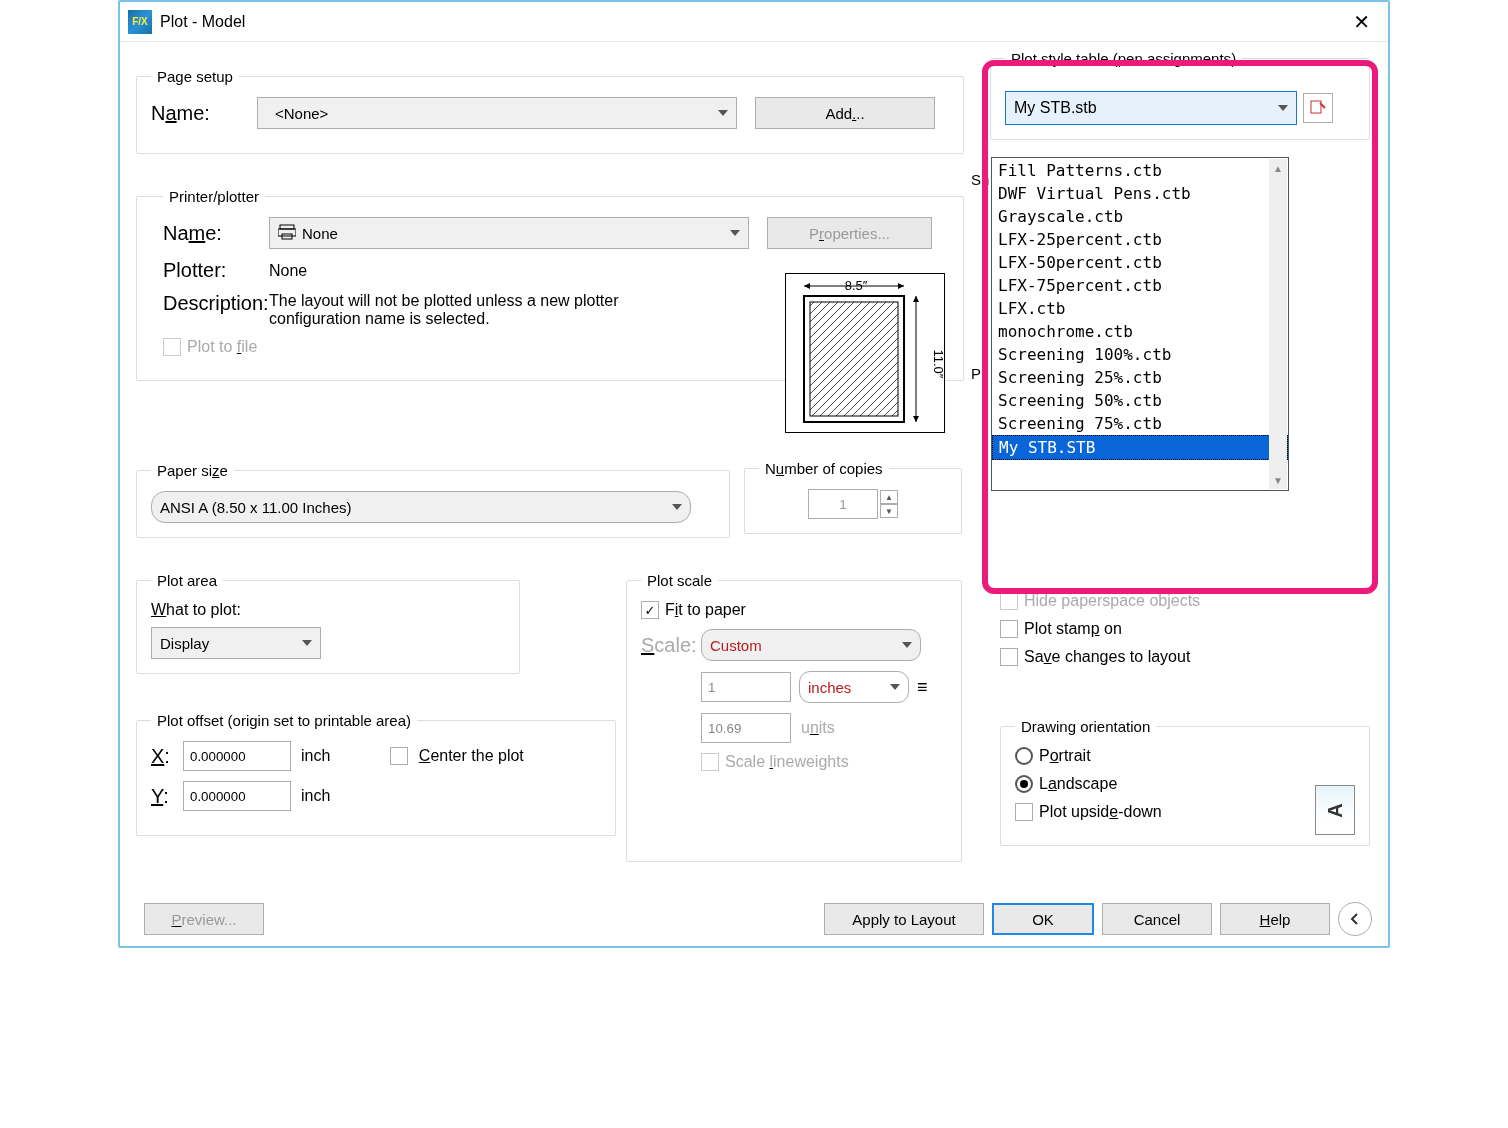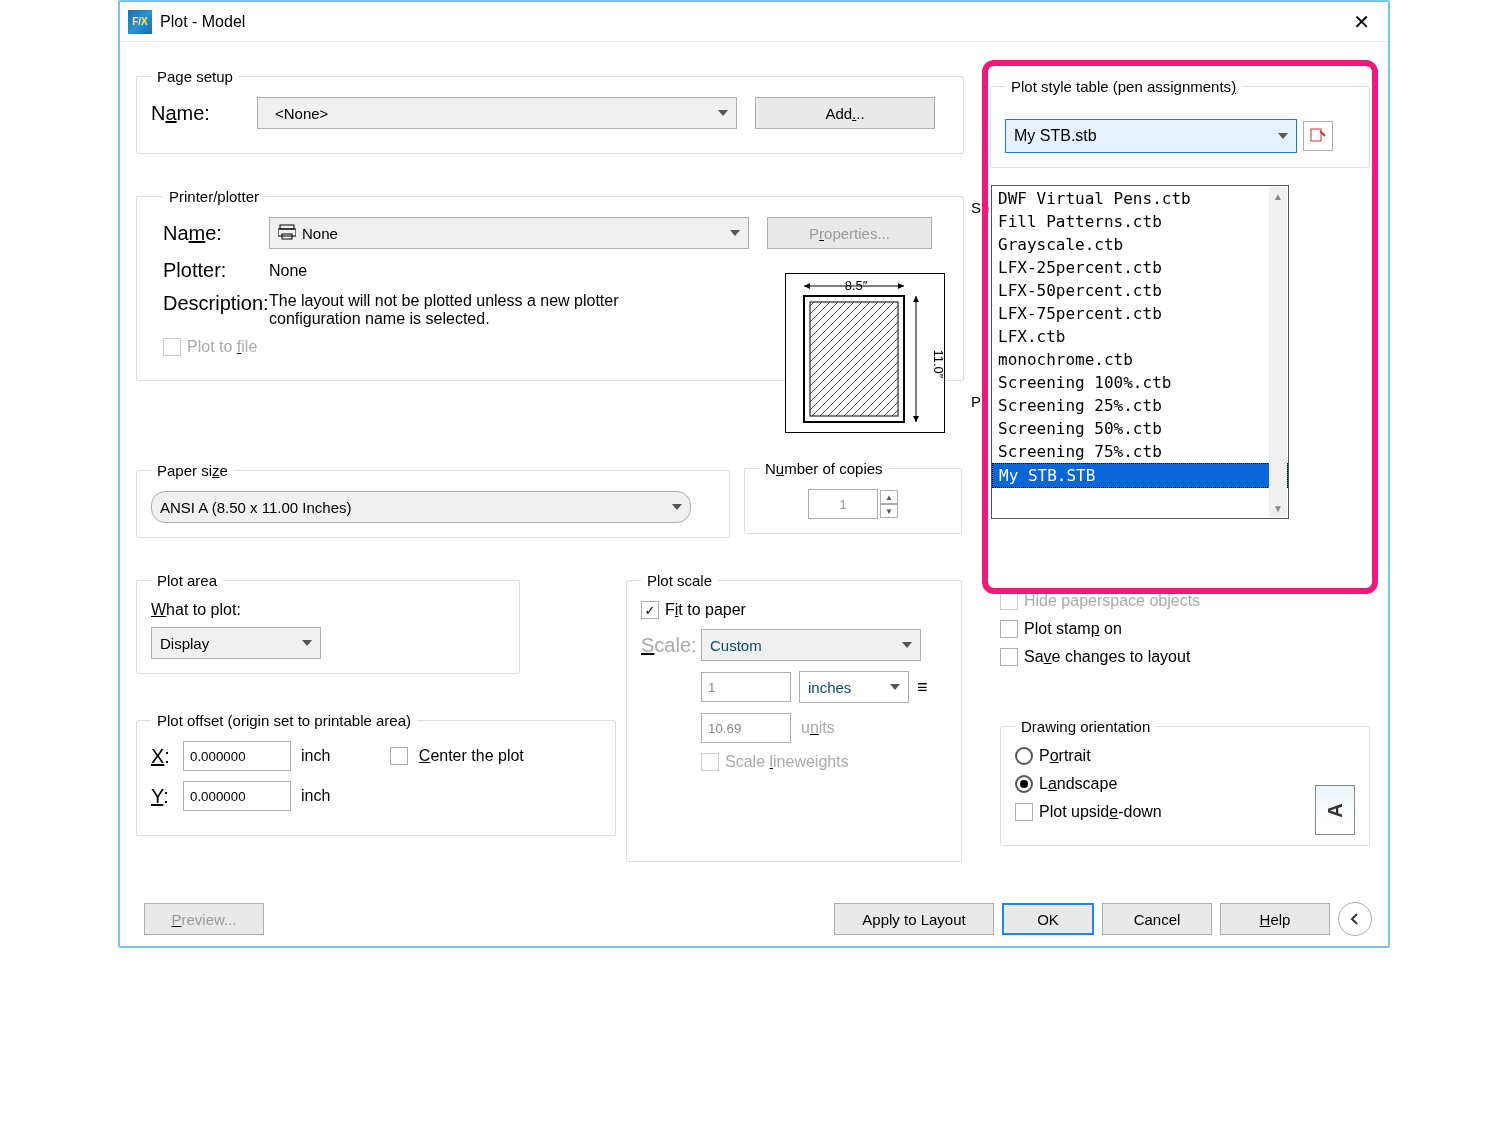--- a/index.html
+++ b/index.html
@@ -47,21 +47,21 @@
 .copies input { width:70px; height:30px; text-align:center; border:1px solid #adadad; color:#999; }
 .spin { display:inline-flex; flex-direction:column; margin-left:2px; }
 .spin div { width:18px;height:14px;border:1px solid #adadad;display:flex;align-items:center;justify-content:center;font-size:8px;color:#555; }
 
 
 .plotarea { position:absolute; left:16px; top:570px; width:384px; }
 .plotarea .select { width:170px; }
 
 
 .plotscale { position:absolute; left:506px; top:570px; width:336px; height:290px;}
-.plotscale .select { width:150px; color:#0c4a6e;}
+.plotscale .select { width:150px; color:#b91c1c;border-radius:11px;}
 .plotscale input { height:30px; border:1px solid #adadad; padding:0 6px; color:#888; width:90px;}
 .eq-icon { font-size:18px; margin-left:8px; }
 
 
 .plotoffset { position:absolute; left:16px; top:710px; width:480px; }
 .plotoffset input { width:108px; height:30px; border:1px solid #adadad; padding:0 6px; }
 
 
 .options { position:absolute; right:18px; top:590px; width:370px; }
 .orientation { position:absolute; right:18px; top:716px; width:370px; }
@@ -69,21 +69,21 @@
 .orient-icon span{transform:rotate(-90deg);}
 
 
 .bottombar { position:absolute; left:16px; bottom:10px; right:16px; display:flex; align-items:center; }
 .bottombar .btn { width:140px; margin-left:8px; }
 .bottombar .preview { color:#999; }
 .bottombar .ok { border:2px solid #1e88e5; }
 .expand-btn { width:34px;height:34px;border:1px solid #adadad;border-radius:50%;display:flex;align-items:center;justify-content:center;margin-left:8px; }
 
 
-.styleblock { position:absolute; right:18px; top:76px; width:380px; }
+.styleblock { position:absolute; right:18px; top:48px; width:380px; }
 .highlight-box { position:absolute; right:10px; top:58px; width:396px; height:534px; border:6px solid #ec1a7a; border-radius:12px; z-index:5; pointer-events:none; }
 .style-select { border:1px solid #1976d2; background:#e6f2fb; height:34px; display:flex; align-items:center; justify-content:space-between; padding:0 8px; width:292px; color:#000; font-family: Consolas, monospace; font-size:16px;}
 .style-edit-btn { width:30px;height:30px;border:1px solid #adadad; margin-left:6px; display:inline-flex;align-items:center;justify-content:center; }
 .dropdown-list { position:absolute; top:90px; left:0px; width:298px; border:1px solid #555; background:#fff; z-index:10; padding:1px 0 30px 0; }
 .dropdown-list .item { padding:2px 6px; font-family: Consolas, monospace; font-size:16px; color:#000; }
 .dropdown-list .item.selected { background:#0a66d8; color:#fff; border:1px dotted #000; }
 .scrolltrack { position:absolute; right:1px; top:1px; bottom:1px; width:18px; background:#efefef; }
 .scrolltrack .arrow { width:18px;height:18px;display:flex;align-items:center;justify-content:center;color:#888;font-size:10px;}
 .scrolltrack .up{position:absolute;top:0;}
 .scrolltrack .dn{position:absolute;bottom:0;}
@@ -292,22 +292,22 @@
       <div class="style-edit-btn">
         <svg width="18" height="18" viewBox="0 0 18 18">
               <rect x="2" y="2" width="10" height="12" fill="none" stroke="#c33"></rect>
               <line x1="11" y1="4" x2="16" y2="9" stroke="#c33" stroke-width="2"></line>
             </svg>
       </div>
     </div>
     <span class="cut-sh">Sh</span>
     <span class="cut-pl">Pl</span>
     <div class="dropdown-list">
-      <div class="item">DWF Virtual Pens.ctb</div>
-          <div class="item">Fill Patterns.ctb</div>
+      <div class="item">Fill Patterns.ctb</div>
+          <div class="item">DWF Virtual Pens.ctb</div>
           <div class="item">Grayscale.ctb</div>
           <div class="item">LFX-25percent.ctb</div>
           <div class="item">LFX-50percent.ctb</div>
           <div class="item">LFX-75percent.ctb</div>
           <div class="item">LFX.ctb</div>
           <div class="item">monochrome.ctb</div>
           <div class="item">Screening 100%.ctb</div>
           <div class="item">Screening 25%.ctb</div>
           <div class="item">Screening 50%.ctb</div>
           <div class="item">Screening 75%.ctb</div>
@@ -318,21 +318,21 @@
       </div>
 
     </div>
   </fieldset>
   <div class="highlight-box"></div>
 
   <div class="bottombar">
     <div class="btn preview" style="width:120px"><span class="underline">P</span>review...</div>
     <div style="flex:1"></div>
     <div class="btn" style="width:160px">Apply to Layout</div>
-    <div class="btn ok" style="width:92px">OK</div>
+    <div class="btn ok" style="width:102px">OK</div>
     <div class="btn" style="width:110px">Cancel</div>
     <div class="btn" style="width:110px"><span class="underline">H</span>elp</div>
     <div class="expand-btn">
       <svg width="14" height="14" viewBox="0 0 14 14">
             <polyline points="9,2 4,7 9,12" fill="none" stroke="#333" stroke-width="2"></polyline>
           </svg>
     </div>
   </div>
 
 </div>

